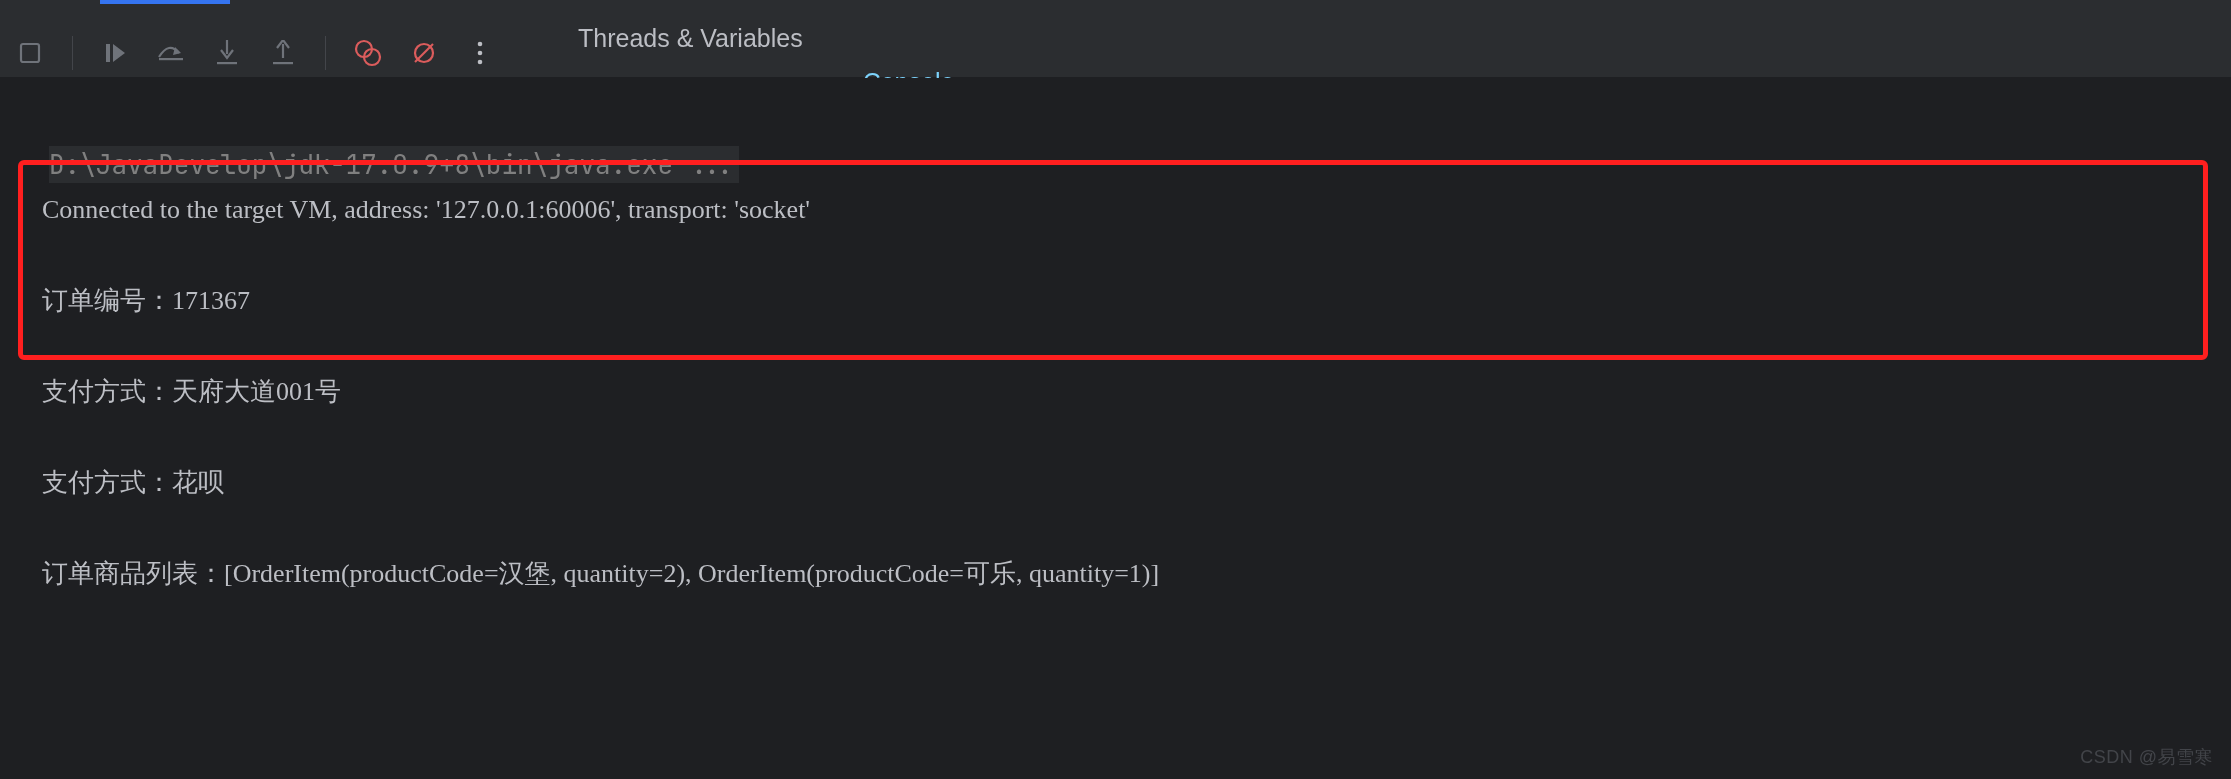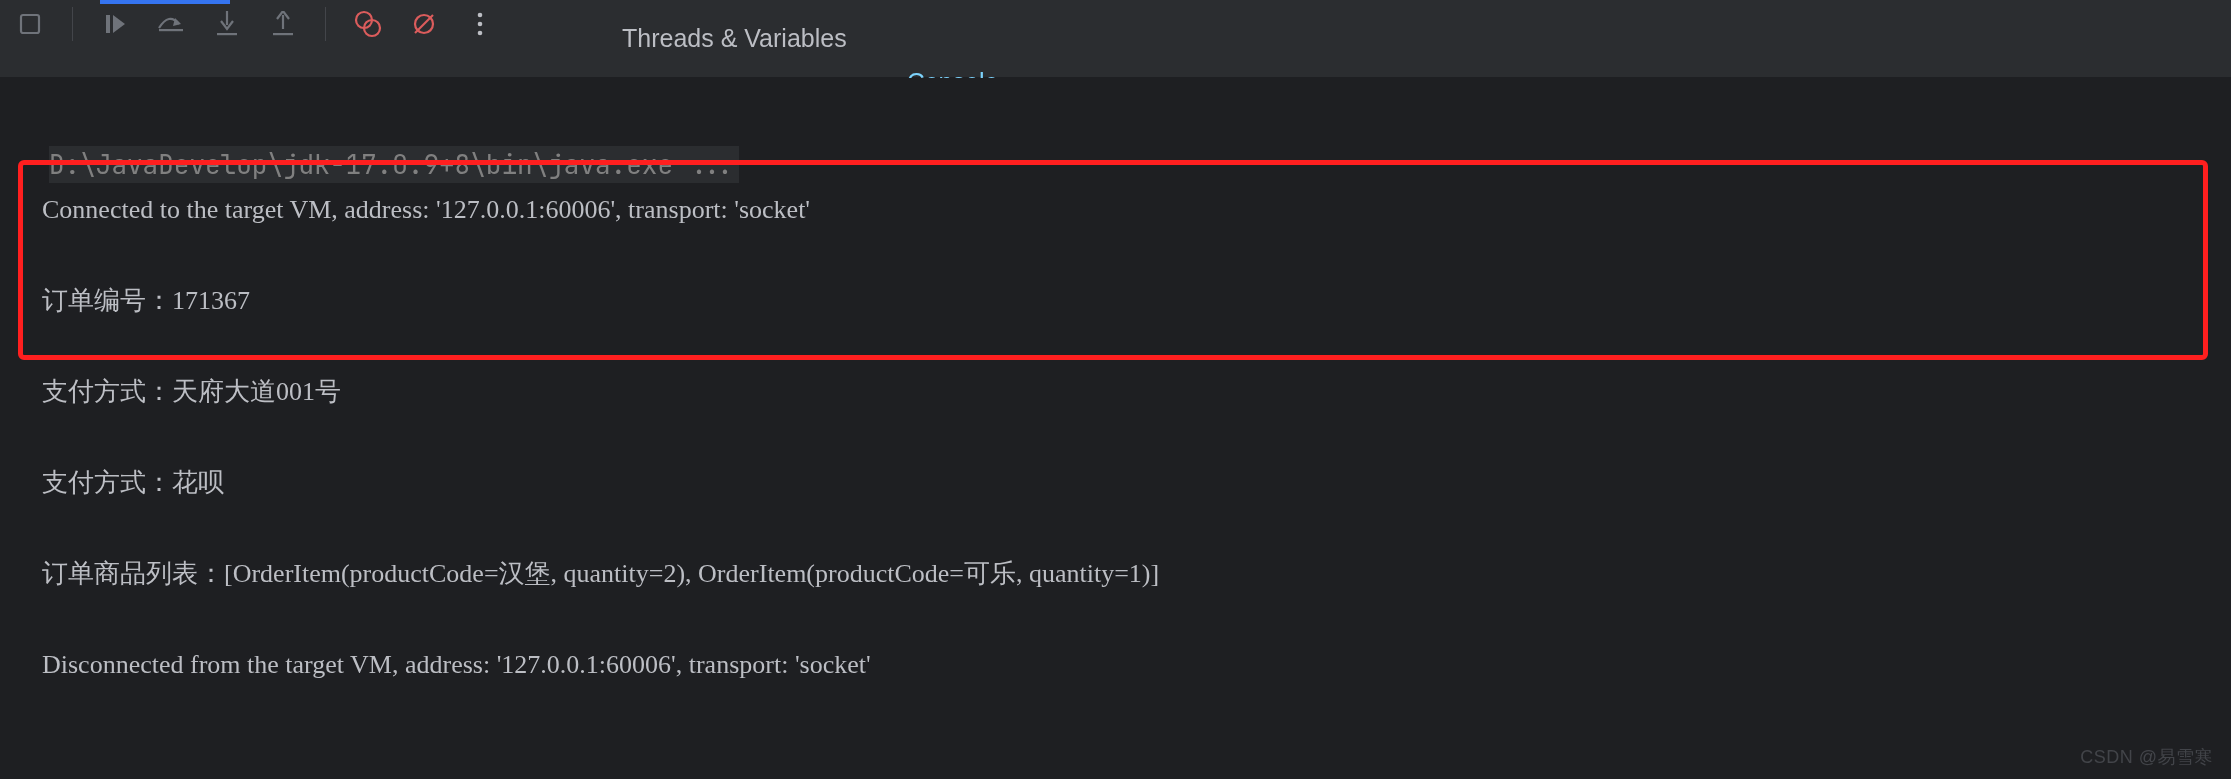--- a/index.html
+++ b/index.html
@@ -19,27 +19,26 @@
     top: 0;
     left: 100px;
     width: 130px;
     height: 4px;
     background: #3574f0;
     z-index: 5;
   }
 
   .toolbar {
     display: flex;
-    align-items: flex-start;
+    align-items: flex-end;
     height: 78px;
     padding: 0 0 0 0;
     border-bottom: 1px solid #1e1f22;
     background: #2b2d30;
     position: relative;
-    gap: 44px;
   }
 
   .toolbar-left {
     display: flex;
     align-items: center;
     gap: 0;
     padding-left: 0;
   }
 
   .tb-btn {
@@ -221,21 +220,20 @@
   </div>
 </div>
 
 <div class="console">
 <span class="cmd-line">D:\JavaDevelop\jdk-17.0.9+8\bin\java.exe ...</span>
 <div class="out-line">Connected to the target VM, address: '127.0.0.1:60006', transport: 'socket'</div>
 <div class="out-line">订单编号：171367</div>
 <div class="out-line">支付方式：天府大道001号</div>
 <div class="out-line">支付方式：花呗</div>
 <div class="out-line">订单商品列表：[OrderItem(productCode=汉堡, quantity=2), OrderItem(productCode=可乐, quantity=1)]</div>
-<div class="out-line">Disconnected from the target VM, address: '127.0.0.1:60006', transport: 'socket'</div>
 <div class="out-line">&nbsp;</div>
 
 
 </div>
 
 <div class="highlight-box"></div>
 
 <div class="watermark">CSDN @易雪寒</div>
 
 </body></html>

